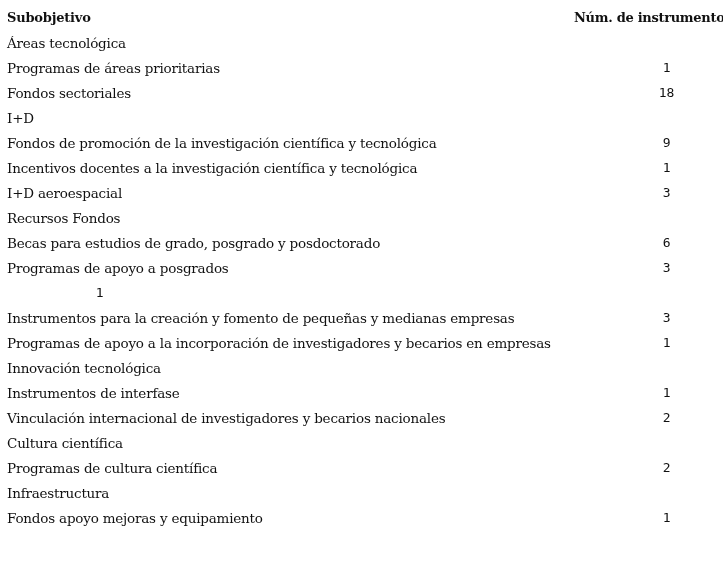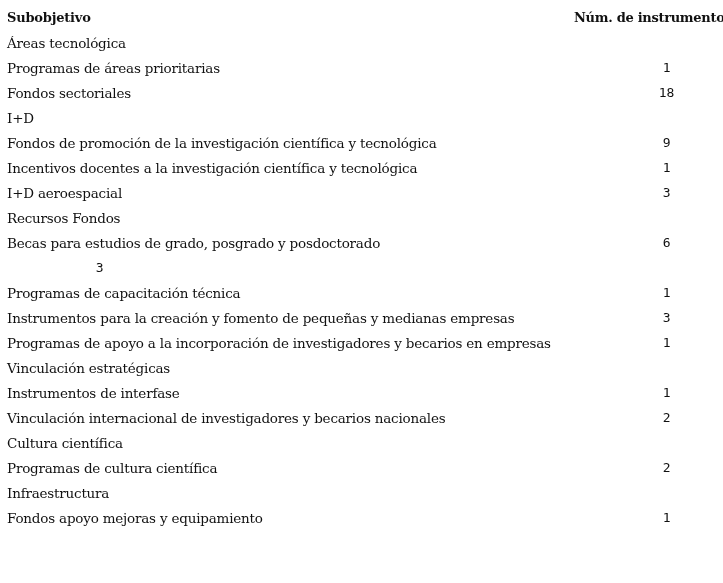--- a/index.html
+++ b/index.html
@@ -102,36 +102,36 @@
   </div>
   <div class="row">
     <div class="cell-label">Recursos Fondos</div>
     <div class="cell-num"><span class="num-inner"></span></div>
   </div>
   <div class="row">
     <div class="cell-label">Becas para estudios de grado, posgrado y posdoctorado</div>
     <div class="cell-num"><span class="num-inner">6</span></div>
   </div>
   <div class="row">
+    <div class="cell-label">Programas de apoyo a posgrados</div>
     <div class="cell-num"><span class="num-inner">3</span></div>
   </div>
   <div class="row">
-    <div class="cell-label">Programas de capacitación técnica</div>
     <div class="cell-num"><span class="num-inner">1</span></div>
   </div>
   <div class="row">
     <div class="cell-label">Instrumentos para la creación y fomento de pequeñas y medianas empresas</div>
     <div class="cell-num"><span class="num-inner">3</span></div>
   </div>
   <div class="row">
     <div class="cell-label">Programas de apoyo a la incorporación de investigadores y becarios en empresas</div>
     <div class="cell-num"><span class="num-inner">1</span></div>
   </div>
   <div class="row">
-    <div class="cell-label">Vinculación estratégicas</div>
+    <div class="cell-label">Innovación tecnológica</div>
     <div class="cell-num"><span class="num-inner"></span></div>
   </div>
   <div class="row">
     <div class="cell-label">Instrumentos de interfase</div>
     <div class="cell-num"><span class="num-inner">1</span></div>
   </div>
   <div class="row">
     <div class="cell-label">Vinculación internacional de investigadores y becarios nacionales</div>
     <div class="cell-num"><span class="num-inner">2</span></div>
   </div>

